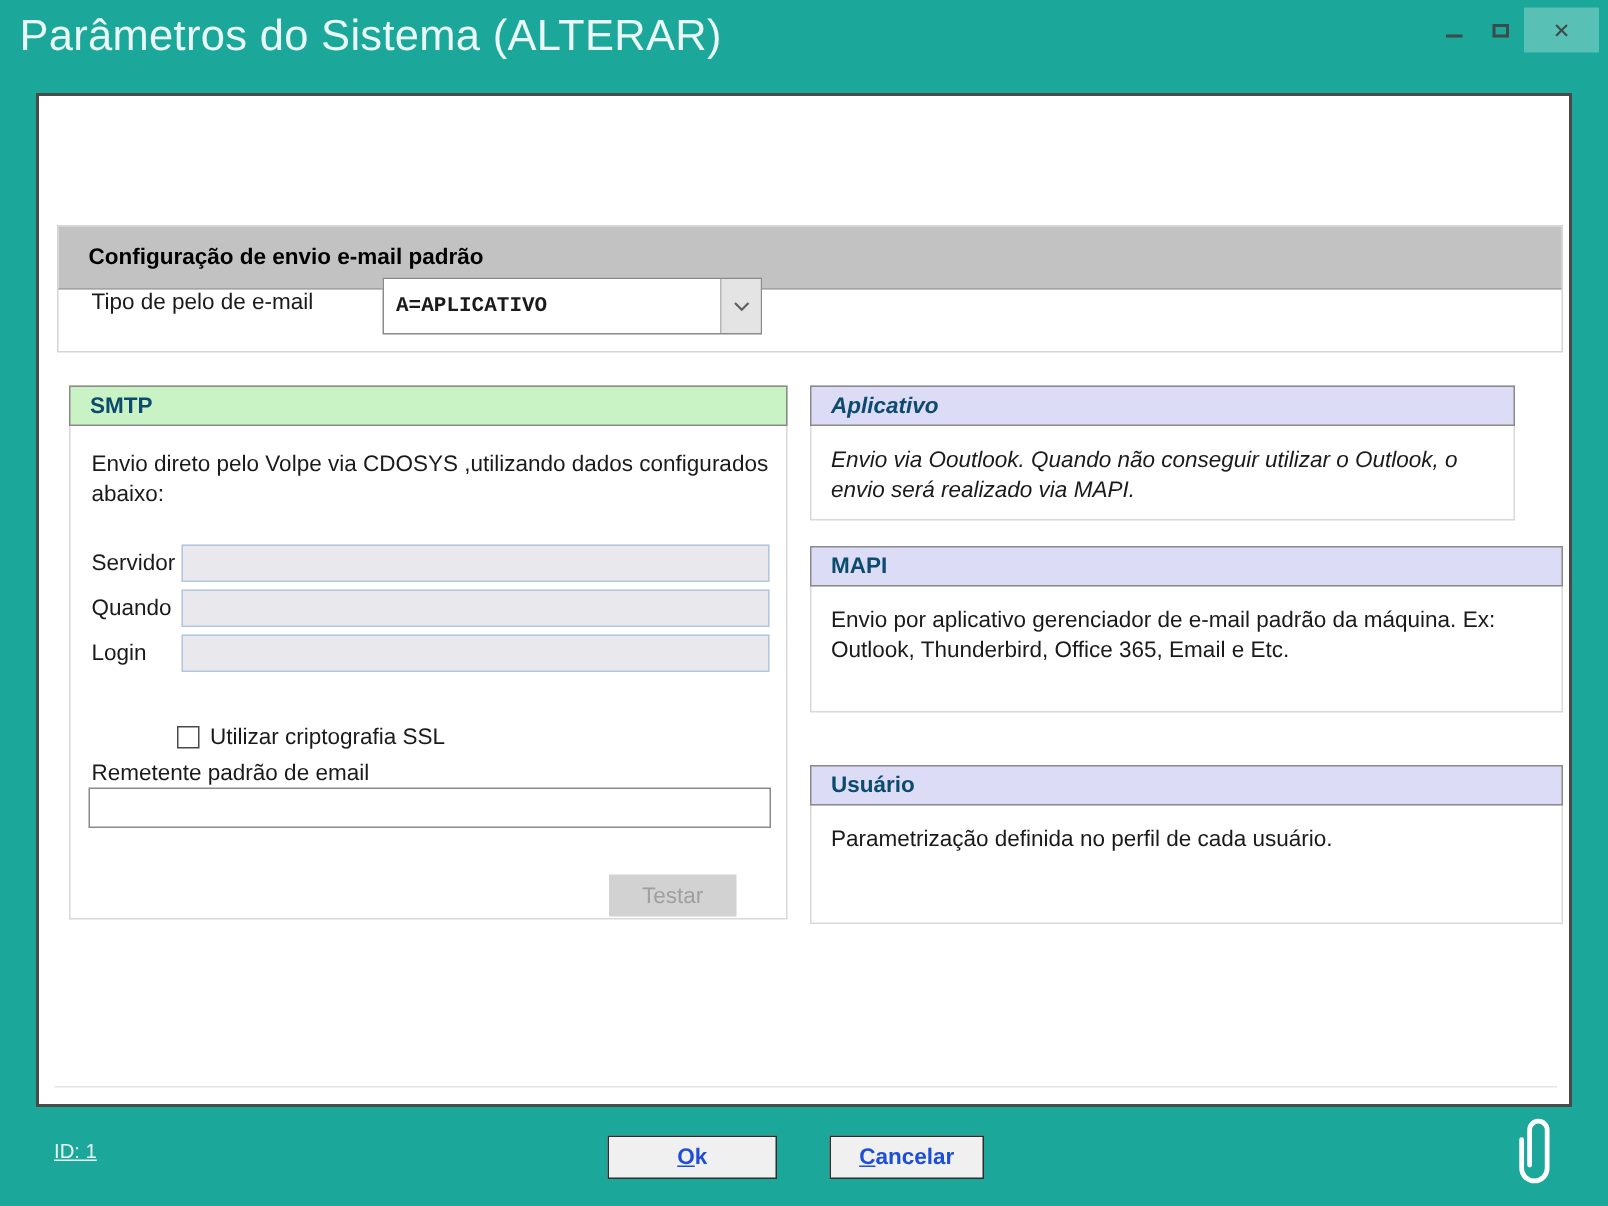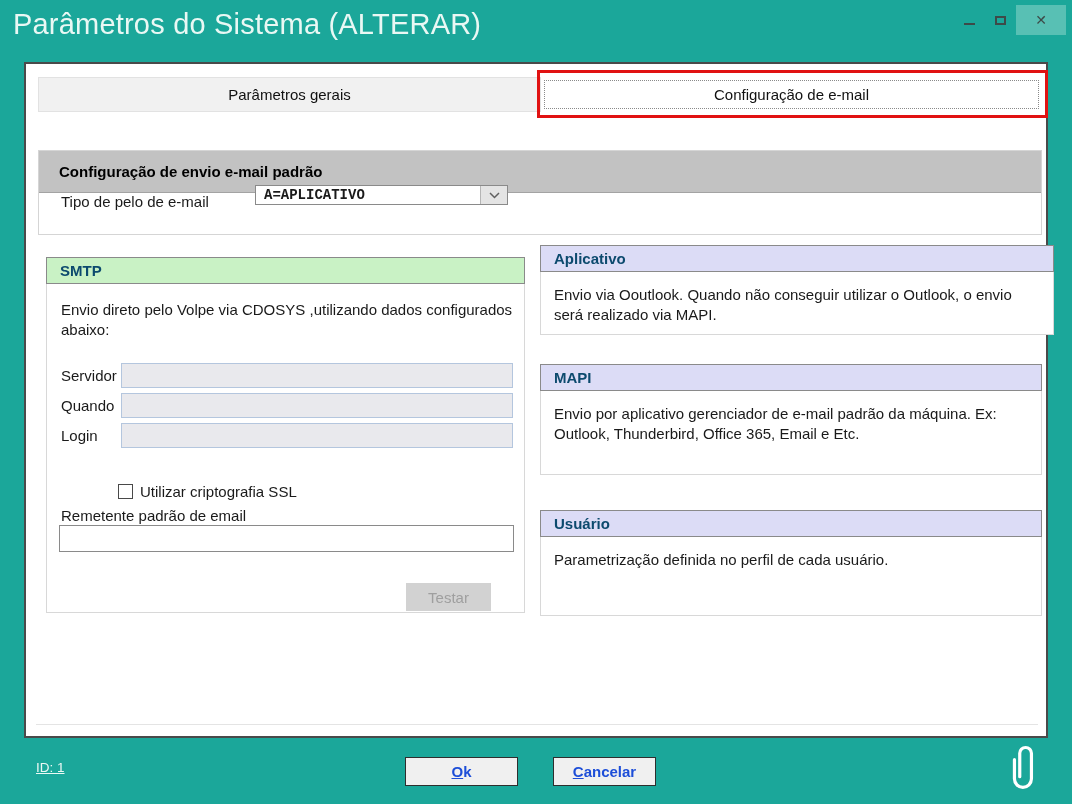--- a/index.html
+++ b/index.html
@@ -41,21 +41,21 @@
   .focus-rect{position:absolute; left:3px; right:3px; top:3px; bottom:3px; border:1px dotted #8a8a8a; pointer-events:none;}
   .red-box{position:absolute; left:-4px; right:-6px; top:-7px; bottom:-6px; border:3px solid var(--highlight-red); pointer-events:none;}
   
   .groupbox{position:absolute; left:12px; top:86px; width:1004px; height:85px; border:1px solid #d5d5d5;}
   .group-header{
     height:42px; background:var(--group-header); border-bottom:1px solid #a3a3a3;
     display:flex; align-items:center; padding-left:20px; font-weight:bold; font-size:15px; color:#000;
   }
   .tipo-label{position:absolute; left:22px; top:42px;}
   .combobox{
-    position:absolute; left:216px; top:34px; width:253px; height:20px;
+    position:absolute; left:216px; top:34px; width:253px; height:38px;
     border:1px solid #8a8a8a; background:#fff; display:flex; align-items:stretch;
   }
   .combo-value{
     flex:1; display:flex; align-items:center; padding-left:8px;
     font-family:"Liberation Mono","DejaVu Sans Mono",monospace; font-weight:bold; font-size:14px;
   }
   .combo-arrow{width:27px; background:#e4e4e4; border-left:1px solid #b5b5b5; display:flex; align-items:center; justify-content:center;}
   
   .panel{position:absolute; border:1px solid #d8d8d8; background:#fff;}
   .panel-header{
@@ -82,21 +82,21 @@
   .remetente-input{
     position:absolute; left:12px; top:267px; width:455px; height:27px;
     background:#fff; border:1px solid #8a8a8a; padding:0 6px; font-size:14px;
   }
   .testar-btn{
     position:absolute; left:359px; top:325px; width:85px; height:28px;
     background:#d2d2d2; color:#9f9f9f; border:none; font-size:15px;
     font-family:inherit;
   }
   
-  .info-apl{left:514px; top:181px; width:514px; height:90px;}
+  .info-apl{left:514px; top:193px; width:470px; height:90px;font-style:italic;}
   .info-mapi{left:514px; top:300px; width:502px; height:111px;}
   .info-user{left:514px; top:446px; width:502px; height:106px;}
   .bottom-divider{position:absolute; left:10px; top:660px; width:1002px; border-top:1px solid #e4e4e4;}
   
   .id-link{position:absolute; left:36px; top:760px; color:#ebf8f4; font-size:13.5px; text-decoration:underline; cursor:pointer;}
   .footer-btn{
     position:absolute; top:757px; height:29px; background:#f0f0f0;
     border:1px solid #2e2e2e; font-size:15px; font-weight:bold; color:#1d4ed8;
     font-family:inherit; cursor:pointer;
   }
@@ -115,30 +115,20 @@
   <div class="win-btn">
       <span class="glyph-max"></span>
     </div>
   <div class="win-btn close">
       <span>✕</span>
     </div>
 </div>
 
 <div class="content">
 
-  <div class="tabbar">
-    <div class="tab inactive">
-      <span>Parâmetros gerais</span>
-    </div>
-    <div class="tab active">
-      <span>Configuração de e-mail</span>
-      <span class="focus-rect"></span>
-      <span class="red-box"></span>
-    </div>
-  </div>
 
   <div class="groupbox">
     <div class="group-header">Configuração de envio e-mail padrão</div>
     <span class="tipo-label">Tipo de pelo de e-mail</span>
     <div class="combobox">
       <span class="combo-value">A=APLICATIVO</span>
       <span class="combo-arrow">
         <svg width="11" height="7" viewBox="0 0 11 7">
           <polyline points="1,1 5.5,5.5 10,1" fill="none" stroke="#606060" stroke-width="1.5"></polyline>
         </svg>

